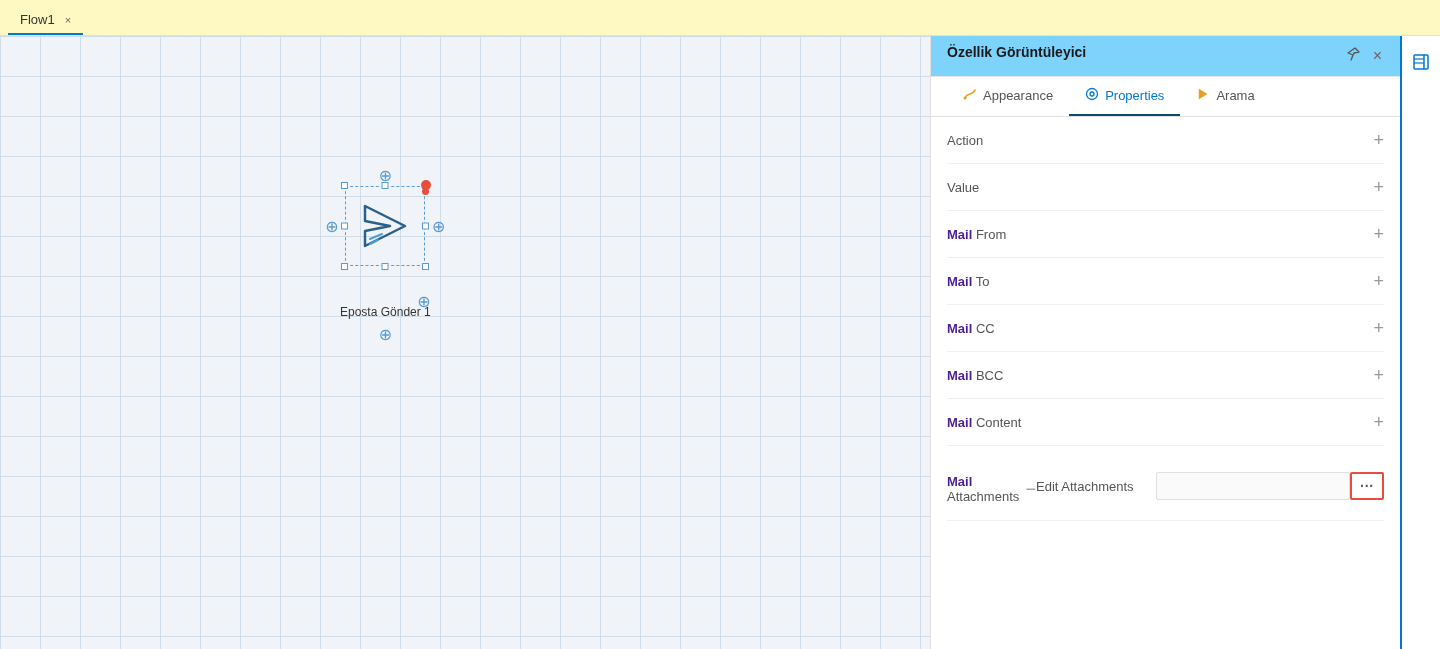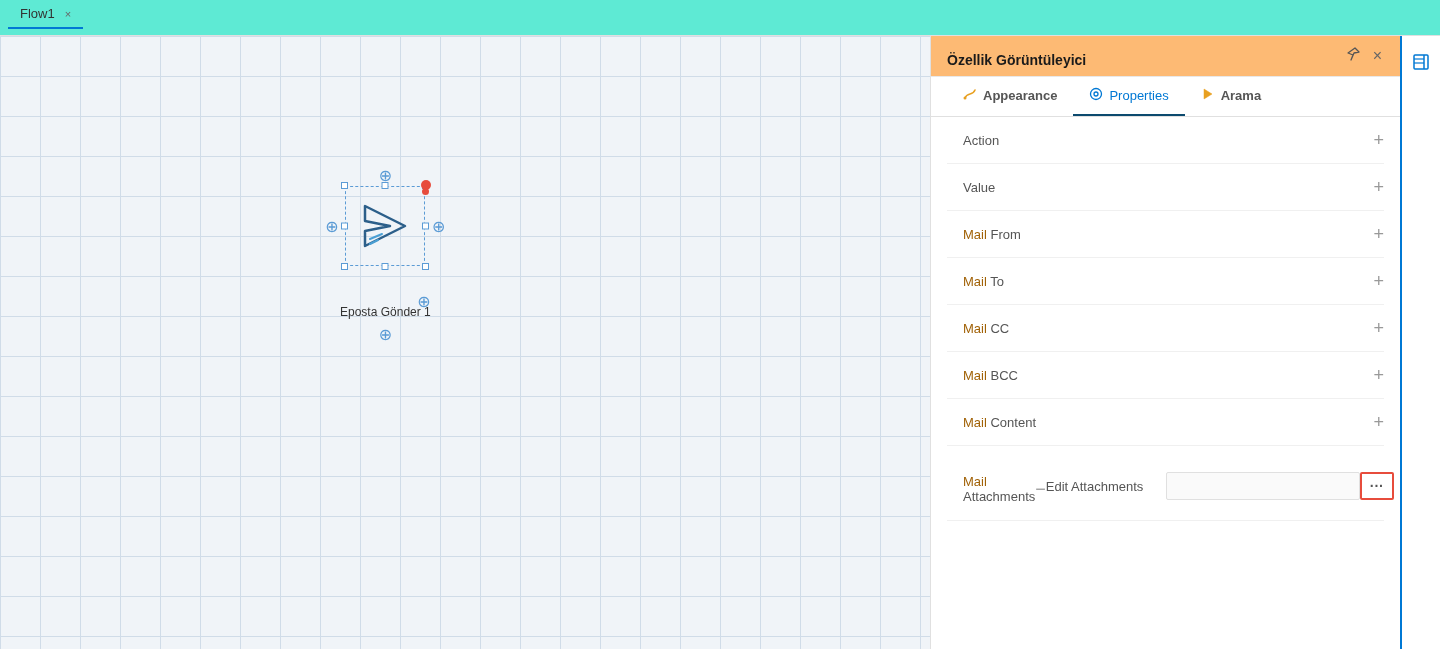--- a/index.html
+++ b/index.html
@@ -9,22 +9,22 @@
       width: 1440px;
       height: 649px;
       overflow: hidden;
       display: flex;
       flex-direction: column;
     }
 
     
     .tab-bar {
       display: flex;
-      align-items: flex-start;
-      background: #5eead4;
+      align-items: flex-end;
+      background: #fef9c3;
       border-bottom: 1px solid #e0e0e0;
       height: 36px;
       padding: 0 8px;
     }
     .tab-item {
       display: flex;
       align-items: center;
       gap: 6px;
       padding: 6px 12px;
       font-size: 13px;
@@ -189,25 +189,25 @@
       width: 470px;
       background: #fff;
       border-left: 1px solid #e0e0e0;
       display: flex;
       flex-direction: column;
       overflow: hidden;
     }
 
     .panel-header {
       display: flex;
-      align-items: flex-end;
+      align-items: flex-start;
       justify-content: space-between;
       padding: 8px 16px;
       border-bottom: 1px solid #e8e8e8;
-      background: #fdba74;
+      background: #7dd3fc;
     }
 
     .panel-title {
       font-size: 14px;
       font-weight: 600;
       color: #1a1a1a;
     }
 
     .panel-header-actions {
       display: flex;
@@ -236,21 +236,20 @@
     .panel-tab {
       display: flex;
       align-items: center;
       gap: 6px;
       padding: 10px 16px;
       font-size: 13px;
       color: #555;
       cursor: pointer;
       border-bottom: 2px solid transparent;
       white-space: nowrap;
-      font-weight: bold;
     }
 
     .panel-tab.active {
       color: #0078d4;
       border-bottom: 2px solid #0c4a6e;
       font-weight: 500;
     }
 
     .tab-icon {
       font-size: 14px;
@@ -314,26 +313,25 @@
       display: flex;
       align-items: center;
       justify-content: space-between;
       padding: 14px 0;
       border-bottom: 1px solid #f0f0f0;
     }
 
     .property-label {
       font-size: 13px;
       color: #555;
-      margin-left: 16px;
     }
 
     .property-label .highlight {
-      color: #a16207;
-      font-weight: 400;
+      color: #4c1d95;
+      font-weight: 700;
     }
 
     .property-add-btn {
       background: none;
       border: none;
       cursor: pointer;
       color: #999;
       font-size: 18px;
       line-height: 1;
     }

